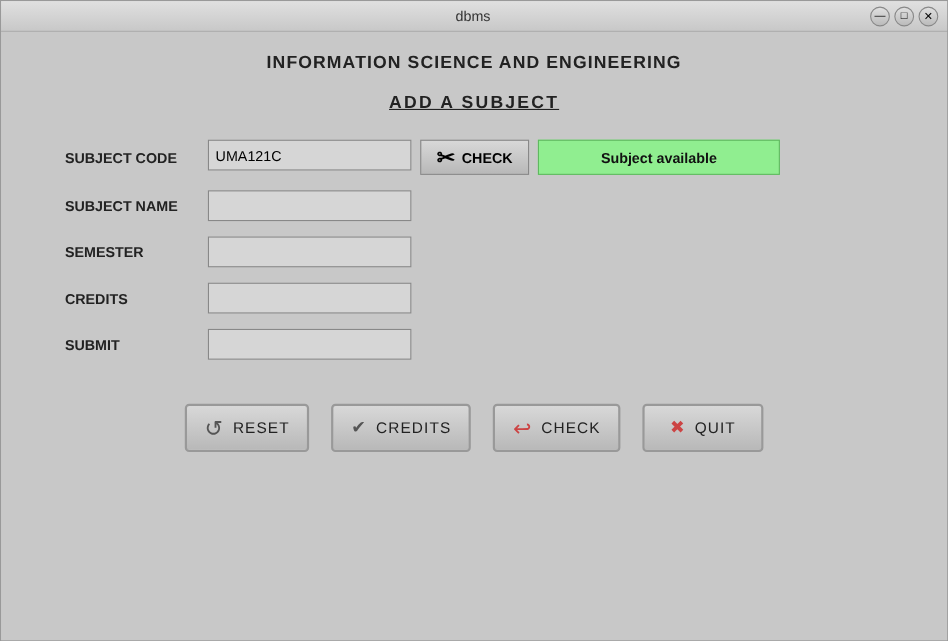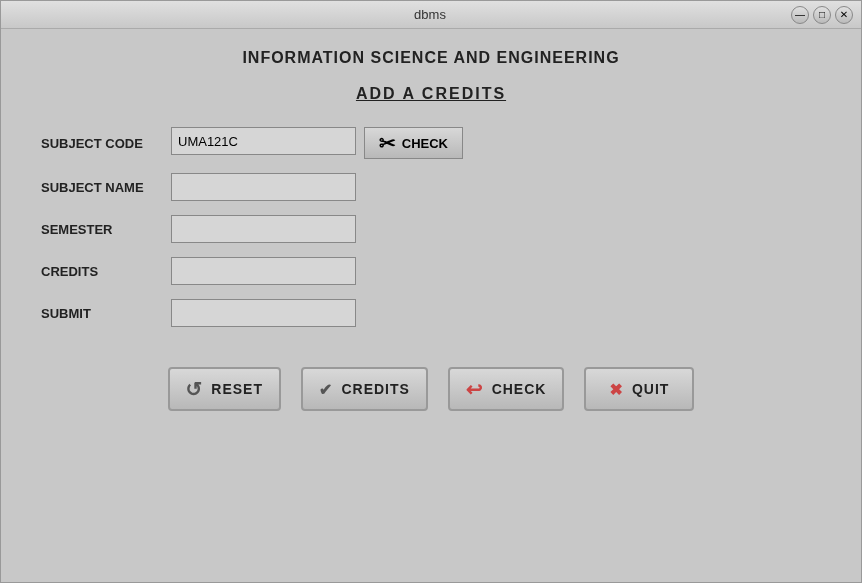--- a/index.html
+++ b/index.html
@@ -68,21 +68,21 @@
     .sub-title {
       text-align: center;
       font-size: 16px;
       font-weight: bold;
       color: #222;
       text-decoration: underline;
       letter-spacing: 2px;
       margin-bottom: 24px;
     }
     .form-area {
-      margin-left: 10px;
+      margin-left: 28px;
     }
     .form-row {
       display: flex;
       align-items: center;
       margin-bottom: 14px;
     }
     .form-label {
       width: 130px;
       font-size: 13px;
       font-weight: bold;
@@ -135,21 +135,21 @@
       margin-top: 40px;
     }
     .action-btn {
       height: 44px;
       min-width: 110px;
       background: linear-gradient(to bottom, #d8d8d8, #b8b8b8);
       border: 2px solid #999;
       border-radius: 4px;
       cursor: pointer;
       font-size: 14px;
-      font-weight: bold;
+      font-weight: normal;
       color: #222;
       display: flex;
       align-items: center;
       justify-content: center;
       gap: 8px;
       padding: 0 16px;
       letter-spacing: 1px;
     }
     .btn-icon {
       font-size: 20px;
@@ -180,32 +180,33 @@
         <span>□</span>
       </div>
       <div class="title-btn close">
         <span>✕</span>
       </div>
     </div>
   </div>
 
   <div class="content">
     <div class="main-title">INFORMATION SCIENCE AND ENGINEERING</div>
-    <div class="sub-title">ADD A CREDITS</div>
+    <div class="sub-title">ADD A SUBJECT</div>
 
     <div class="form-area">
 
       <div class="form-row">
         <span class="form-label">SUBJECT CODE</span>
         <div class="subject-code-row">
           <input class="form-input" type="text" value="UMA121C" style="">
           <button class="check-btn">
             <span class="btn-icon">✂</span>
             <span>CHECK</span>
           </button>
+          <div class="status-available">Subject available</div>
         </div>
       </div>
 
       <div class="form-row">
         <span class="form-label">SUBJECT NAME</span>
         <input class="form-input" type="text" value="" style="">
       </div>
 
       <div class="form-row">
         <span class="form-label">SEMESTER</span>

